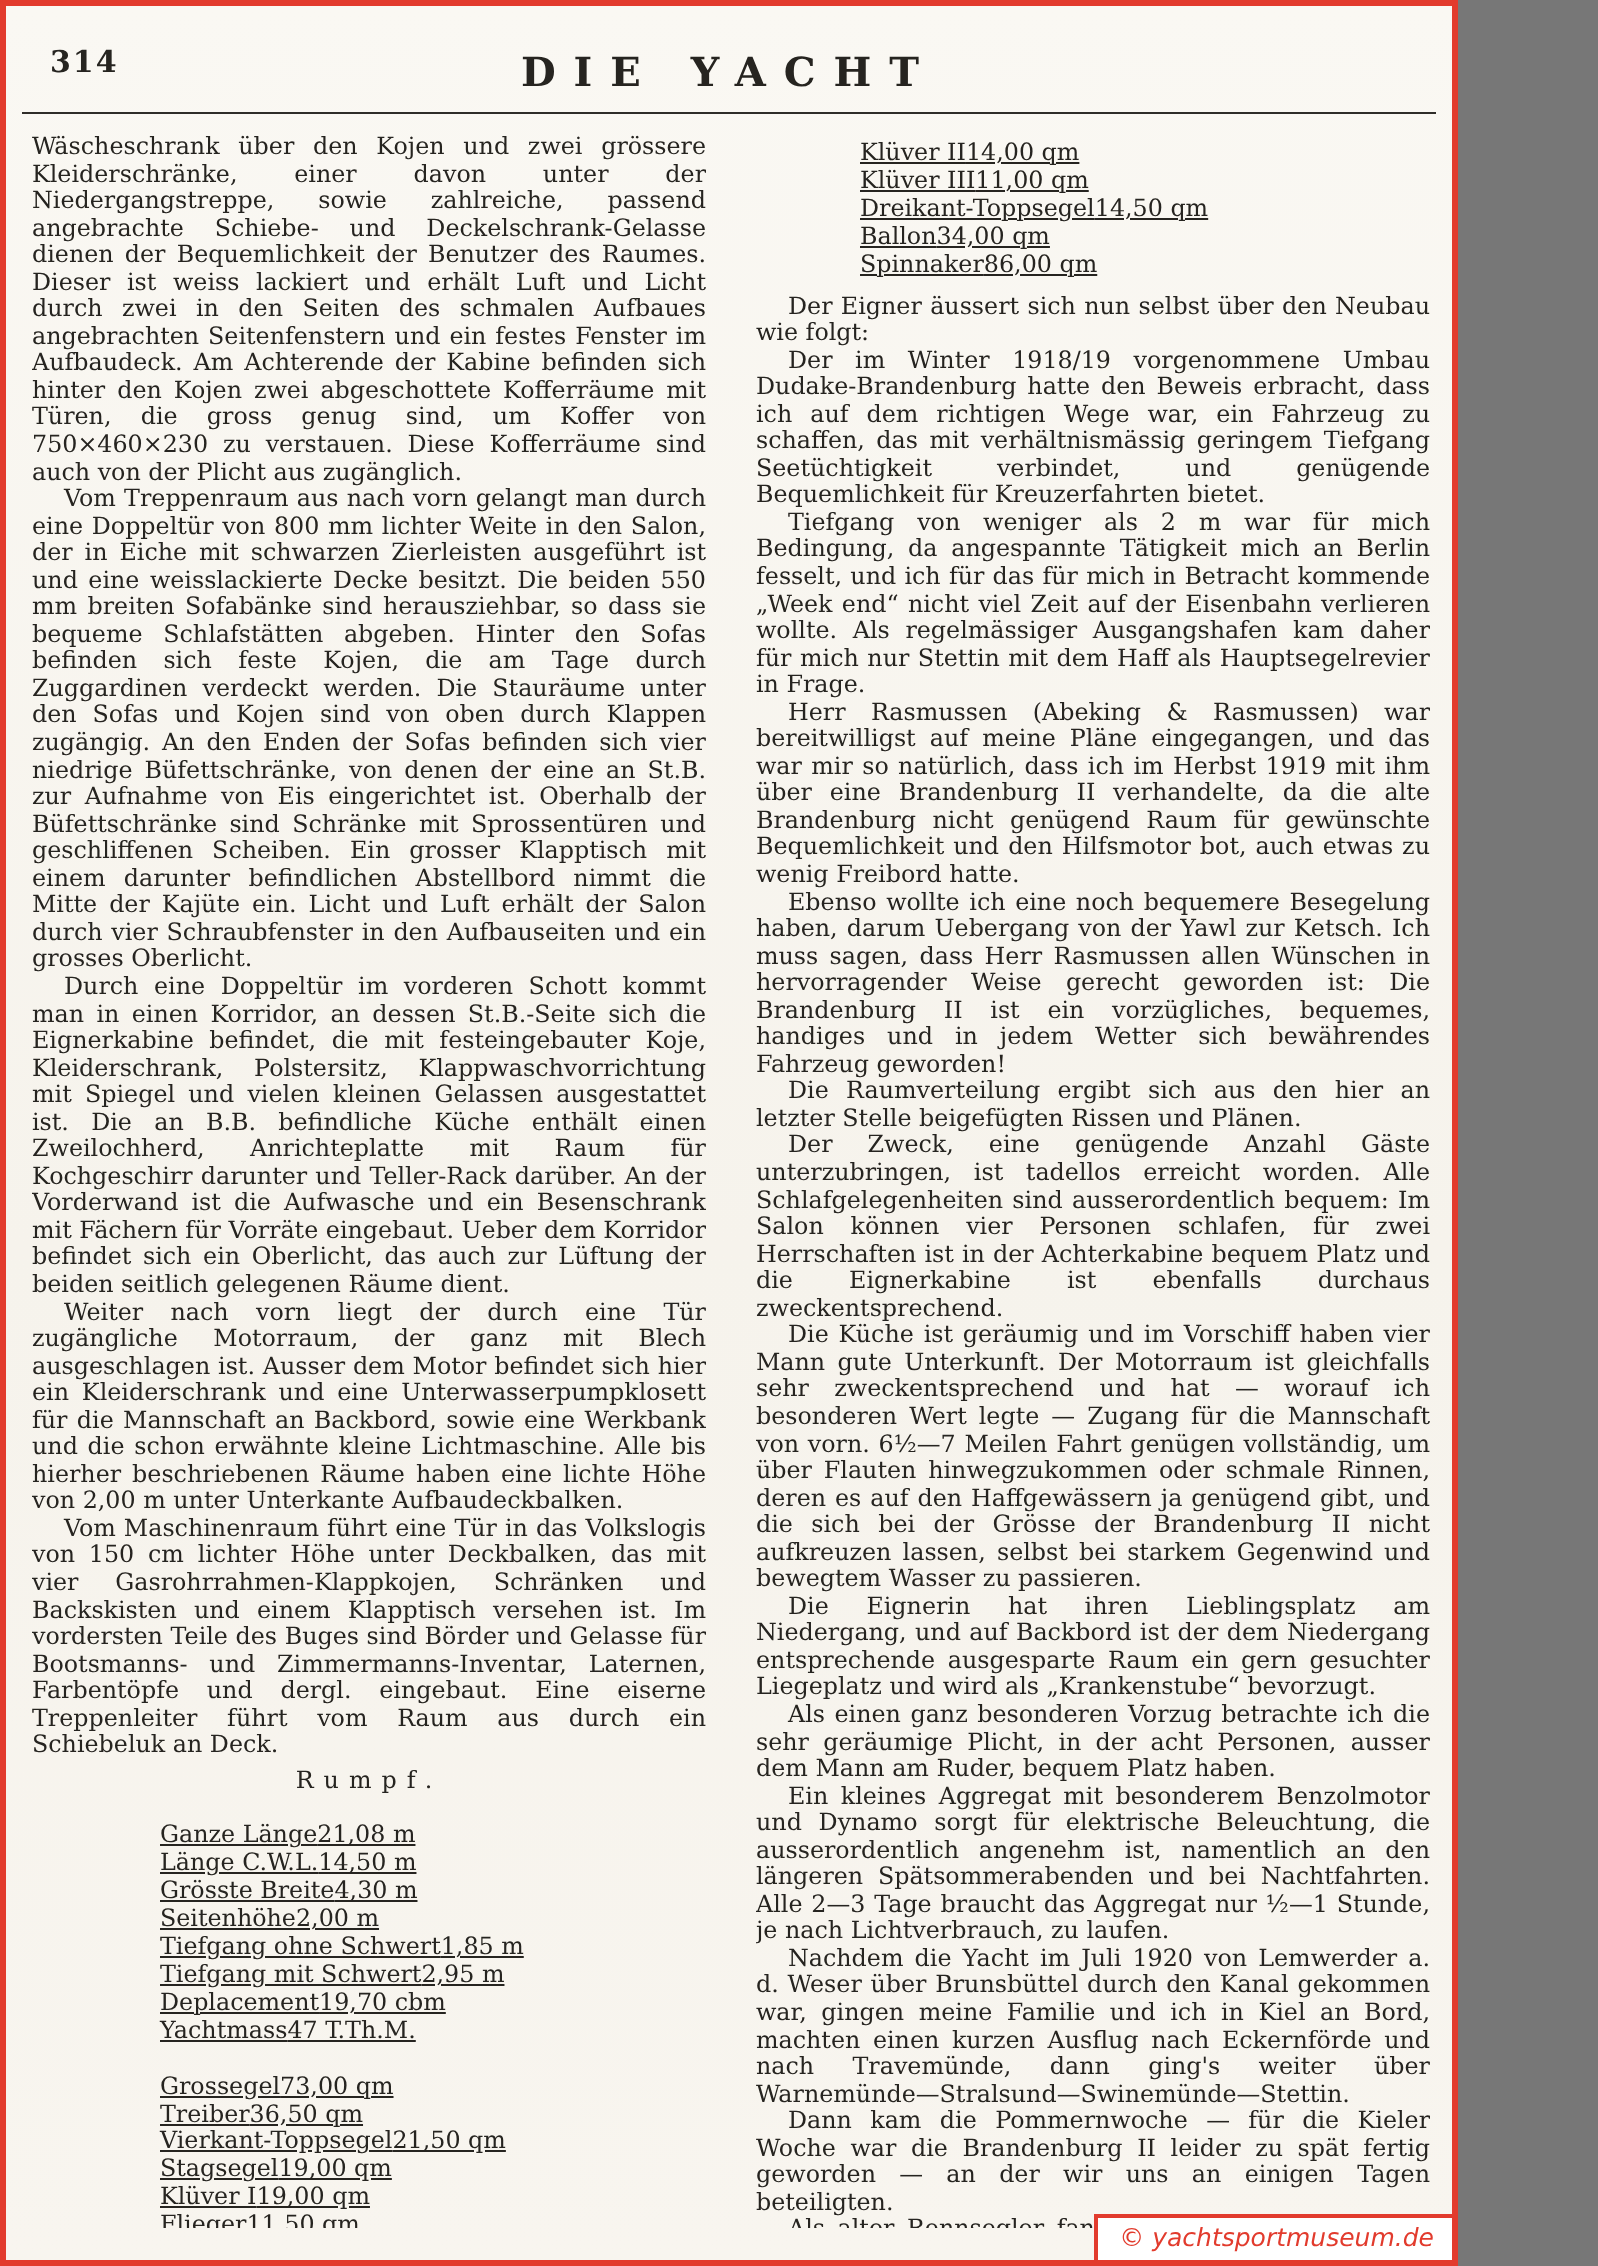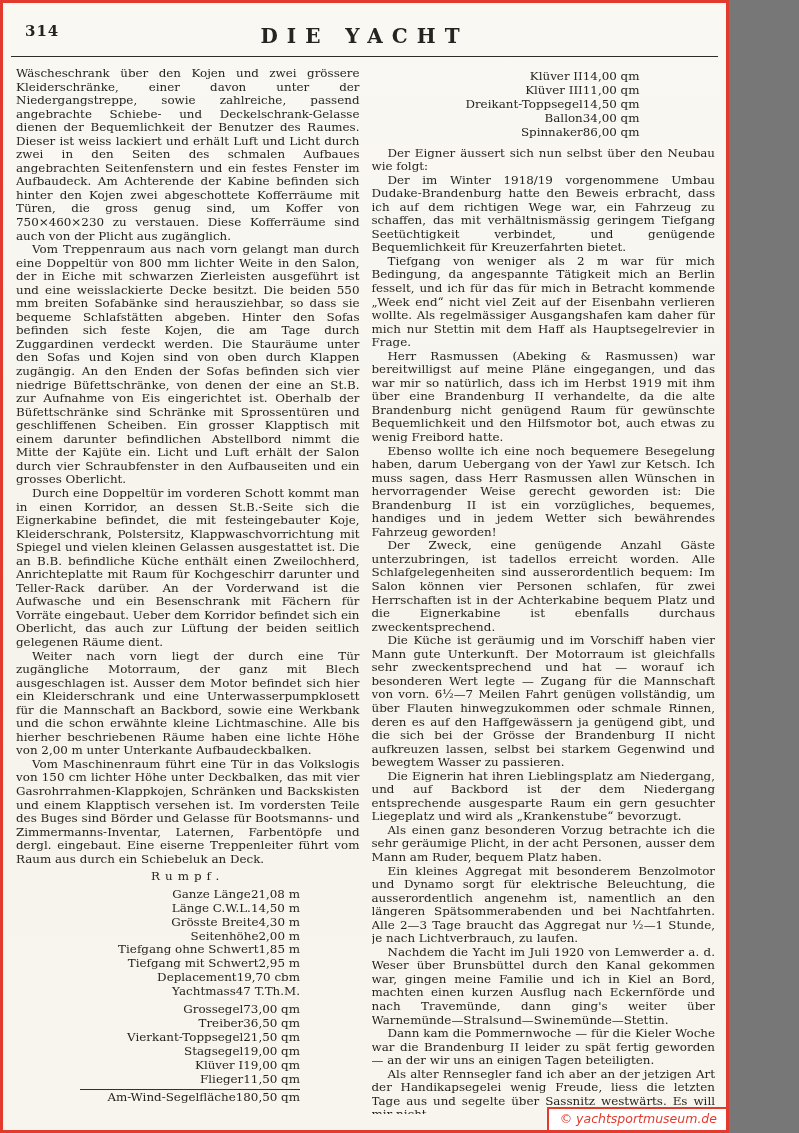--- a/index.html
+++ b/index.html
@@ -5,27 +5,27 @@
   html,body{margin:0;padding:0;background:#777;}
   .page{
     position:relative;width:729px;height:1133px;box-sizing:border-box;
     background:linear-gradient(180deg,#faf8f3 0%,#f6f3ec 55%,#f8f5ef 100%);
     border:3px solid #e23b2d;overflow:hidden;color:#262420;
     font-family:"DejaVu Serif","Liberation Serif",serif;
   }
   .header-num{position:absolute;top:19px;left:22px;font-size:15px;font-weight:bold;letter-spacing:1px;}
   .header-title{position:absolute;top:21px;left:0;right:0;text-align:center;font-size:20px;letter-spacing:9px;font-weight:600;}
   .header-rule{position:absolute;top:53px;left:8px;right:8px;border-top:1.6px solid #2f2d29;}
-  .columns{position:absolute;top:64px;left:13px;right:11px;bottom:16px;display:flex;gap:12px;}
+  .columns{position:absolute;top:64px;left:13px;right:11px;bottom:16px;display:flex;gap:25px;}
   .column{flex:1;min-width:0;text-align:justify;font-size:11.9px;line-height:13.55px;overflow:hidden;hyphens:auto;}
   .para{margin:0;text-indent:16px;}
   .para.no-indent{text-indent:0;}
   .section-heading{text-align:center;letter-spacing:5px;margin:4px 0 3px;font-size:11.9px;}
-  .spec-table{margin:4px 0 3px 64px;width:220px;}
-  .spec-row{display:flex;justify-content:flex-end;line-height:13.9px;}
+  .spec-table{margin:14px 0 3px 64px;width:220px;}
+  .spec-row{display:flex;justify-content:flex-start;line-height:13.9px;text-decoration:underline;}
   .spec-label,.spec-value{white-space:nowrap;}
   .sum-row{border-top:1.2px solid #33312c;margin-top:2px;padding-top:1px;}
   .sum-row .spec-label{padding-left:14px;}
   [data-name="extra-sails-table"]{margin:3px 0 7px 52px;width:216px;}
   .watermark{
     position:absolute;right:0;bottom:0;background:#ffffff;color:#e23b2d;
     font-family:"DejaVu Sans","Liberation Sans",sans-serif;font-size:12.5px;line-height:1;
     padding:4px 9px 5px 11px;border-top:2px solid #e23b2d;border-left:2px solid #e23b2d;font-style:italic;
   }
 </style>
@@ -131,20 +131,21 @@
           <div class="spec-row" data-name="table-row">
             <span class="spec-label" data-name="spec-label">Spinnaker</span>
             <span class="spec-value" data-name="spec-value">86,00 qm</span>
           </div>
         </div>
         <p class="para" data-name="paragraph">Der Eigner äussert sich nun selbst über den Neubau wie folgt:</p>
         <p class="para" data-name="paragraph">Der im Winter 1918/19 vorgenommene Umbau Dudake-Brandenburg hatte den Beweis erbracht, dass ich auf dem richtigen Wege war, ein Fahrzeug zu schaffen, das mit verhältnismässig geringem Tiefgang Seetüchtigkeit verbindet, und genügende Bequemlichkeit für Kreuzerfahrten bietet.</p>
         <p class="para" data-name="paragraph">Tiefgang von weniger als 2 m war für mich Bedingung, da angespannte Tätigkeit mich an Berlin fesselt, und ich für das für mich in Betracht kommende „Week end“ nicht viel Zeit auf der Eisenbahn verlieren wollte. Als regelmässiger Ausgangshafen kam daher für mich nur Stettin mit dem Haff als Hauptsegelrevier in Frage.</p>
         <p class="para" data-name="paragraph">Herr Rasmussen (Abeking &amp; Rasmussen) war bereitwilligst auf meine Pläne eingegangen, und das war mir so natürlich, dass ich im Herbst 1919 mit ihm über eine Brandenburg II verhandelte, da die alte Brandenburg nicht genügend Raum für gewünschte Bequemlichkeit und den Hilfsmotor bot, auch etwas zu wenig Freibord hatte.</p>
         <p class="para" data-name="paragraph">Ebenso wollte ich eine noch bequemere Besegelung haben, darum Uebergang von der Yawl zur Ketsch. Ich muss sagen, dass Herr Rasmussen allen Wünschen in hervorragender Weise gerecht geworden ist: Die Brandenburg II ist ein vorzügliches, bequemes, handiges und in jedem Wetter sich bewährendes Fahrzeug geworden!</p>
+        <p class="para" data-name="paragraph">Die Raumverteilung ergibt sich aus den hier an letzter Stelle beigefügten Rissen und Plänen.</p>
         <p class="para" data-name="paragraph">Der Zweck, eine genügende Anzahl Gäste unterzubringen, ist tadellos erreicht worden. Alle Schlafgelegenheiten sind ausserordentlich bequem: Im Salon können vier Personen schlafen, für zwei Herrschaften ist in der Achterkabine bequem Platz und die Eignerkabine ist ebenfalls durchaus zweckentsprechend.</p>
         <p class="para" data-name="paragraph">Die Küche ist geräumig und im Vorschiff haben vier Mann gute Unterkunft. Der Motorraum ist gleichfalls sehr zweckentsprechend und hat — worauf ich besonderen Wert legte — Zugang für die Mannschaft von vorn. 6½—7 Meilen Fahrt genügen vollständig, um über Flauten hinwegzukommen oder schmale Rinnen, deren es auf den Haffgewässern ja genügend gibt, und die sich bei der Grösse der Brandenburg II nicht aufkreuzen lassen, selbst bei starkem Gegenwind und bewegtem Wasser zu passieren.</p>
         <p class="para" data-name="paragraph">Die Eignerin hat ihren Lieblingsplatz am Niedergang, und auf Backbord ist der dem Niedergang entsprechende ausgesparte Raum ein gern gesuchter Liegeplatz und wird als „Krankenstube“ bevorzugt.</p>
         <p class="para" data-name="paragraph">Als einen ganz besonderen Vorzug betrachte ich die sehr geräumige Plicht, in der acht Personen, ausser dem Mann am Ruder, bequem Platz haben.</p>
         <p class="para" data-name="paragraph">Ein kleines Aggregat mit besonderem Benzolmotor und Dynamo sorgt für elektrische Beleuchtung, die ausserordentlich angenehm ist, namentlich an den längeren Spätsommerabenden und bei Nachtfahrten. Alle 2—3 Tage braucht das Aggregat nur ½—1 Stunde, je nach Lichtverbrauch, zu laufen.</p>
         <p class="para" data-name="paragraph">Nachdem die Yacht im Juli 1920 von Lemwerder a. d. Weser über Brunsbüttel durch den Kanal gekommen war, gingen meine Familie und ich in Kiel an Bord, machten einen kurzen Ausflug nach Eckernförde und nach Travemünde, dann ging's weiter über Warnemünde—Stralsund—Swinemünde—Stettin.</p>
         <p class="para" data-name="paragraph">Dann kam die Pommernwoche — für die Kieler Woche war die Brandenburg II leider zu spät fertig geworden — an der wir uns an einigen Tagen beteiligten.</p>
         <p class="para" data-name="paragraph">Als alter Rennsegler fand ich aber an der jetzigen Art der Handikapsegelei wenig Freude, liess die letzten Tage aus und segelte über Sassnitz westwärts. Es will mir nicht</p>
       </div>
   </div>

